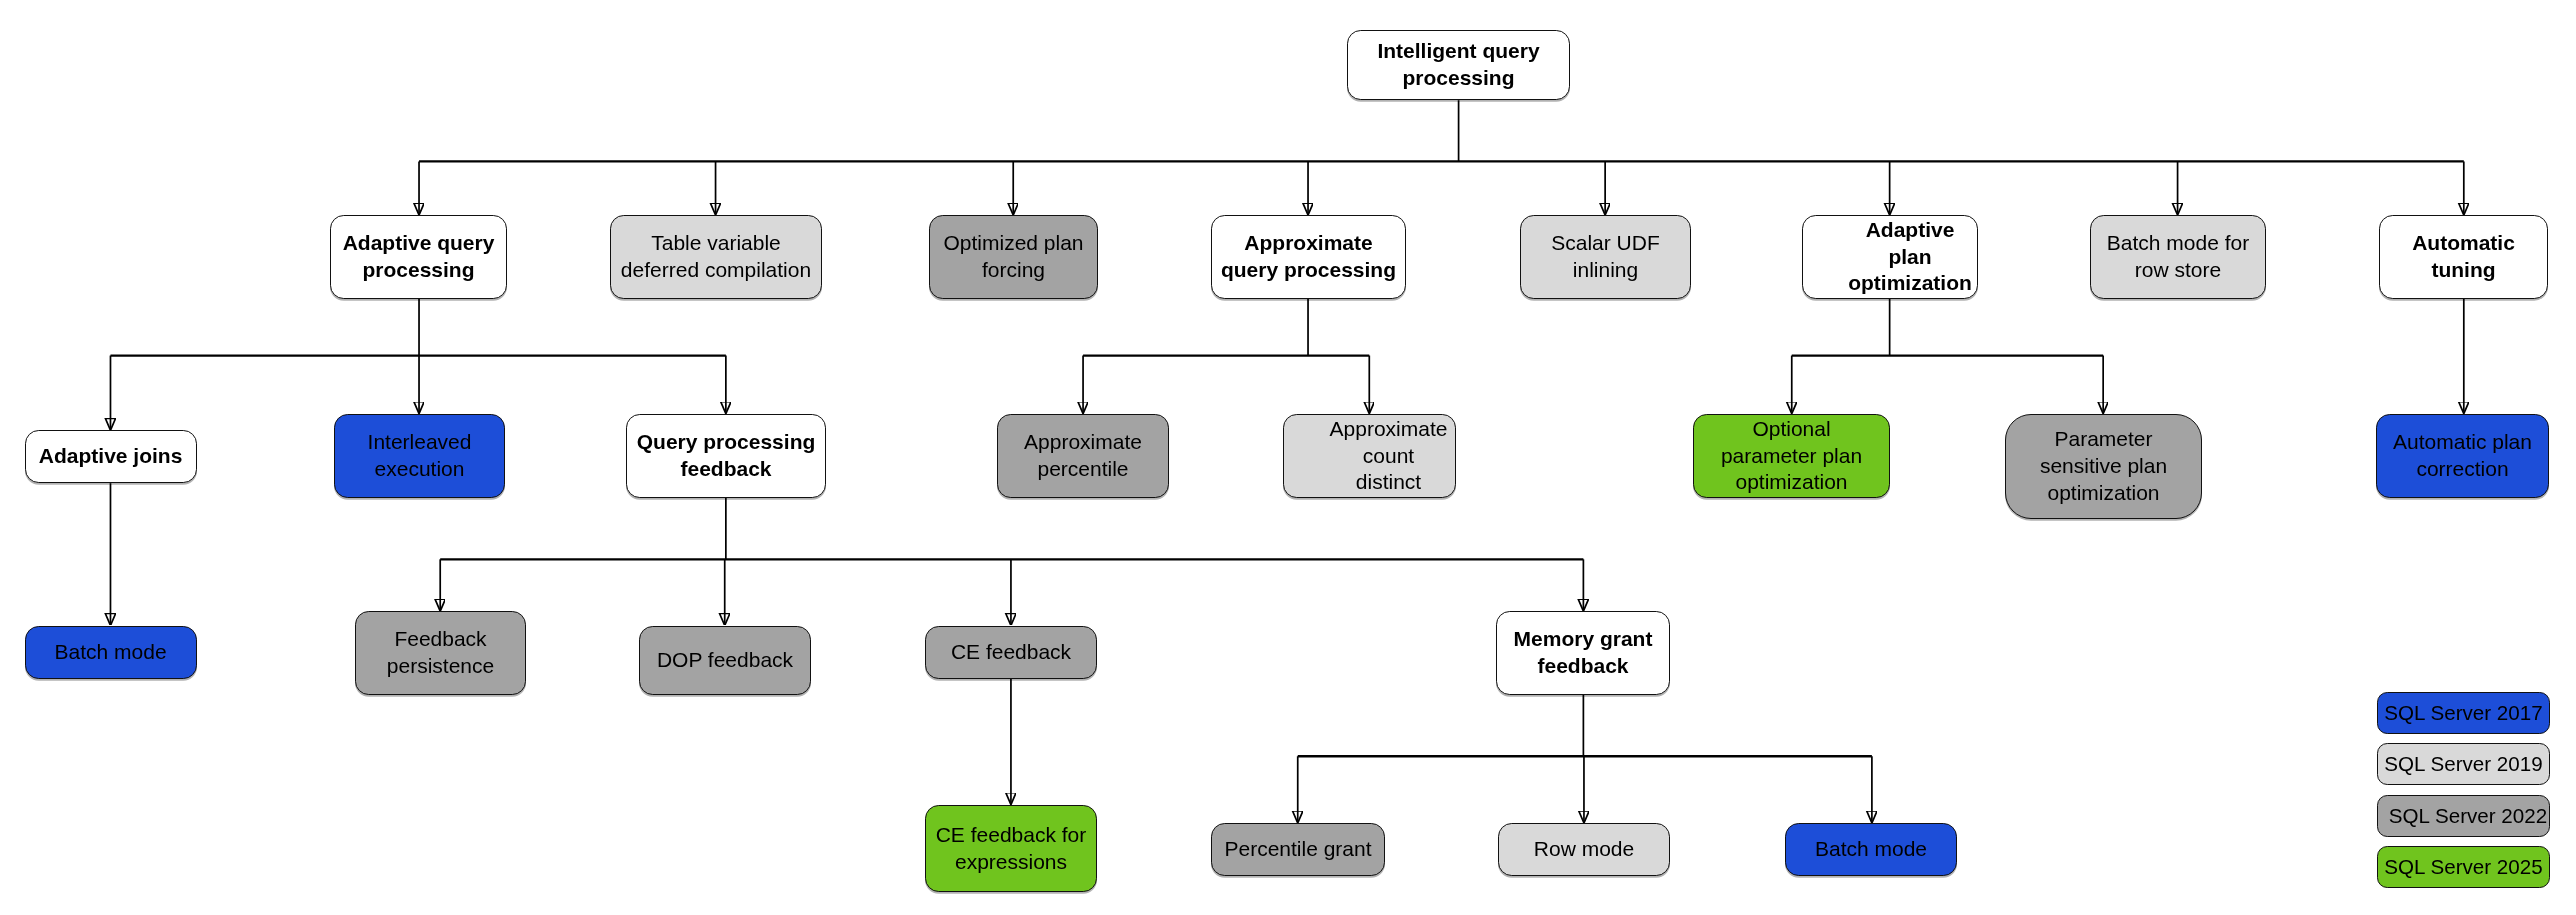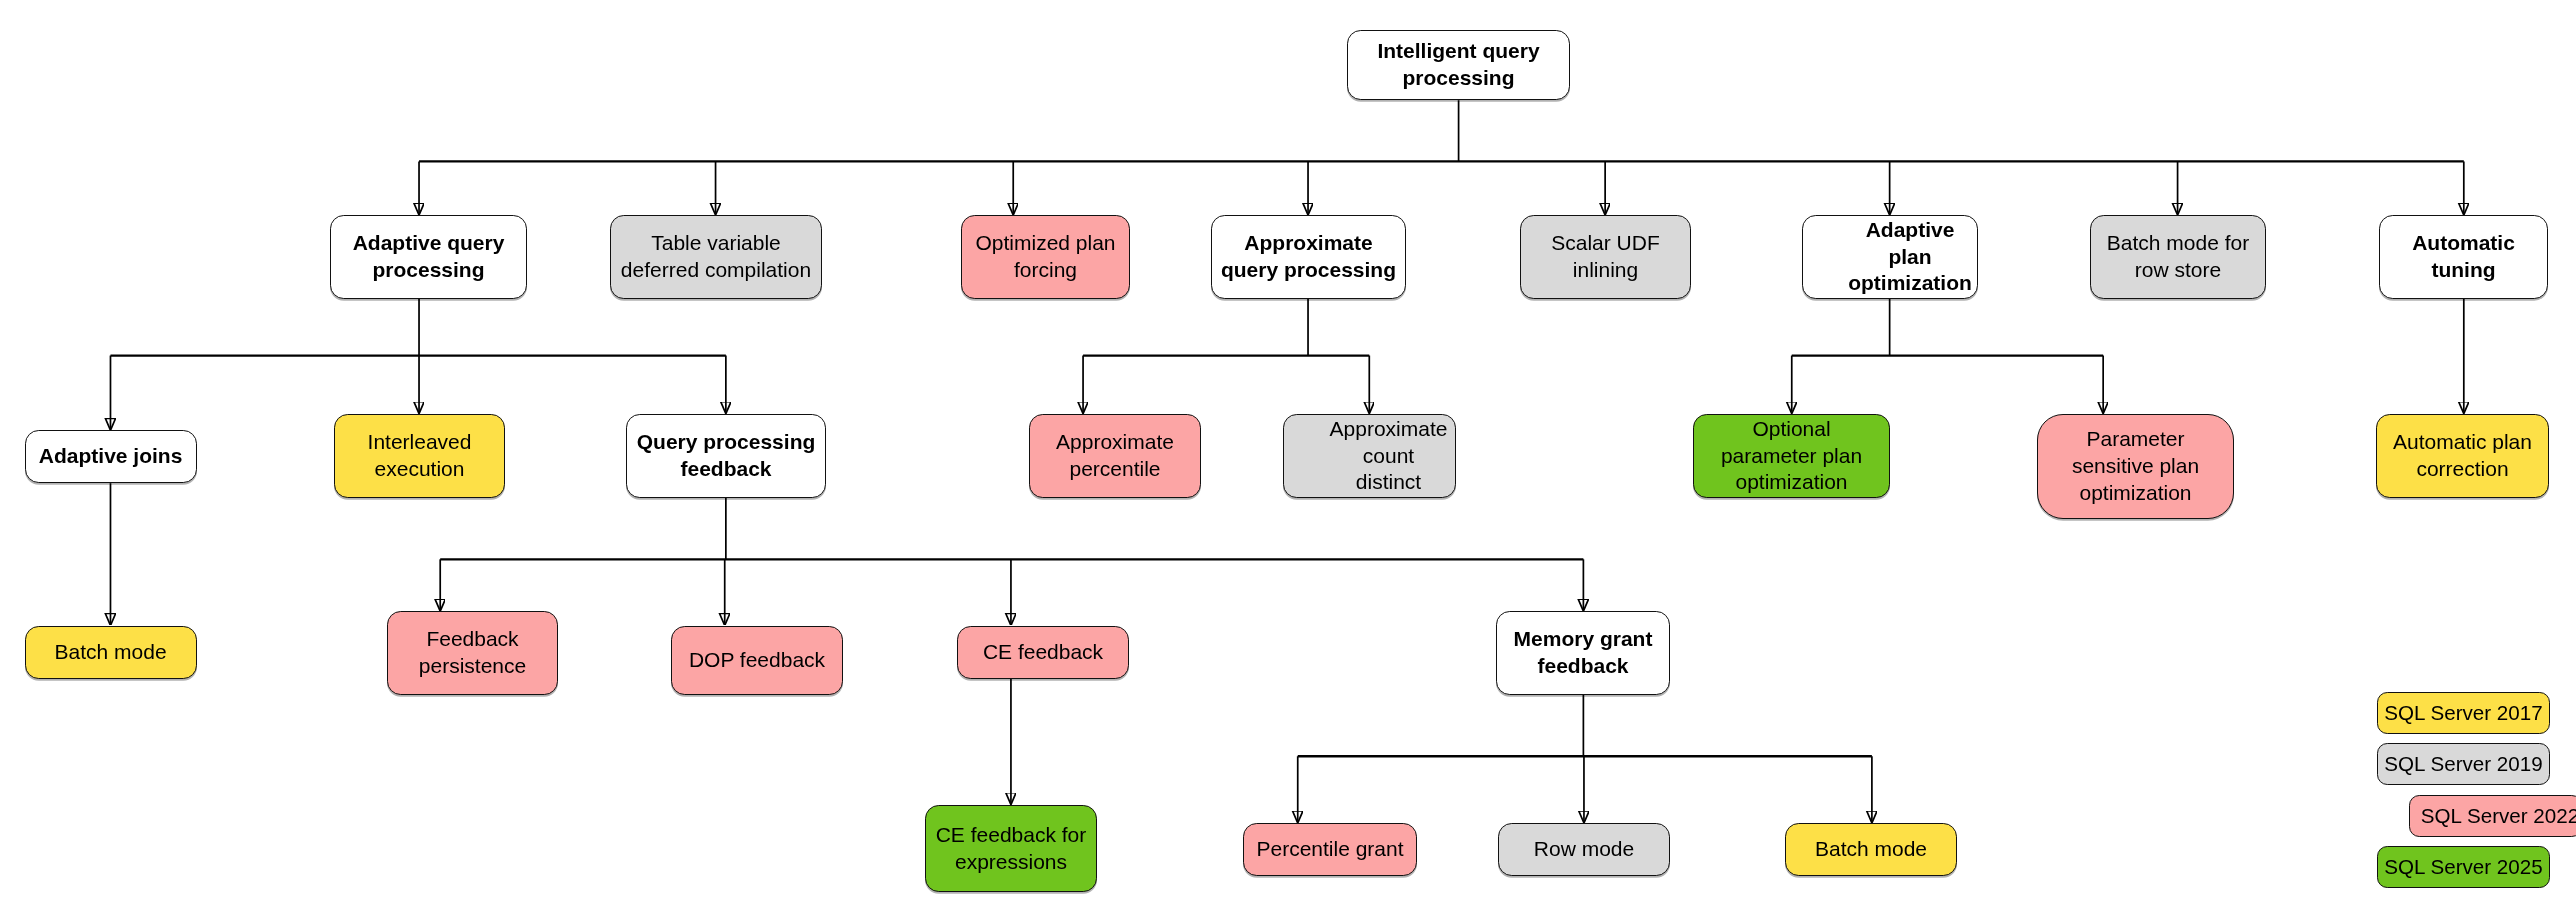--- a/index.html
+++ b/index.html
@@ -27,22 +27,22 @@
     border-radius: 13.7px;
     font-size: 21px;
     line-height: 1.28;
     padding: 3.4px 8px;
     box-shadow: 0 1.7px 0.6px rgba(0,0,0,0.30);
     background: #fff;
   }
   .node.bold { font-weight: 700; }
   .fill-white { background: #ffffff; }
   .fill-gray  { background: #d9d9d9; }
-  .fill-gold  { background: #fca5a5; margin-left: 32px; }
-  .fill-blue  { background: #fde047; }
+  .fill-gold  { background: #a3a3a3; }
+  .fill-blue  { background: #1d4ed8; }
   .fill-green { background: #70c41e; }
   .legend-item {
     position: absolute;
     box-sizing: border-box;
     width: 173px;
     height: 42px;
     display: flex;
     align-items: center;
     justify-content: center;
     border: 1.7px solid #111;
@@ -107,21 +107,21 @@
     <path class="bar" d="M2267 1321 H3270"></path>
     <path class="v" marker-end="url(#arrow)" d="M2267 1321 V1434"></path>
     <path class="v" marker-end="url(#arrow)" d="M2767 1321 V1434"></path>
     <path class="v" marker-end="url(#arrow)" d="M3270 1321 V1434"></path>
   </svg>
 
   <div class="node bold fill-white" style="left:1347px; top:30px; width:223px; height:70px;">
       <span>Intelligent query processing</span>
     </div>
 
-  <div class="node bold fill-white" style="left:330px; top:215px; width:197px; height:84px;">
+  <div class="node bold fill-white" style="left:330px; top:215px; width:177px; height:84px;">
       <span>Adaptive query processing</span>
     </div>
   <div class="node fill-gray" style="left:610px; top:215px; width:212px; height:84px;">
       <span>Table variable deferred compilation</span>
     </div>
   <div class="node fill-gold" style="left:929px; top:215px; width:169px; height:84px;">
       <span>Optimized plan forcing</span>
     </div>
   <div class="node bold fill-white" style="left:1211px; top:215px; width:195px; height:84px;">
       <span>Approximate query processing</span>

